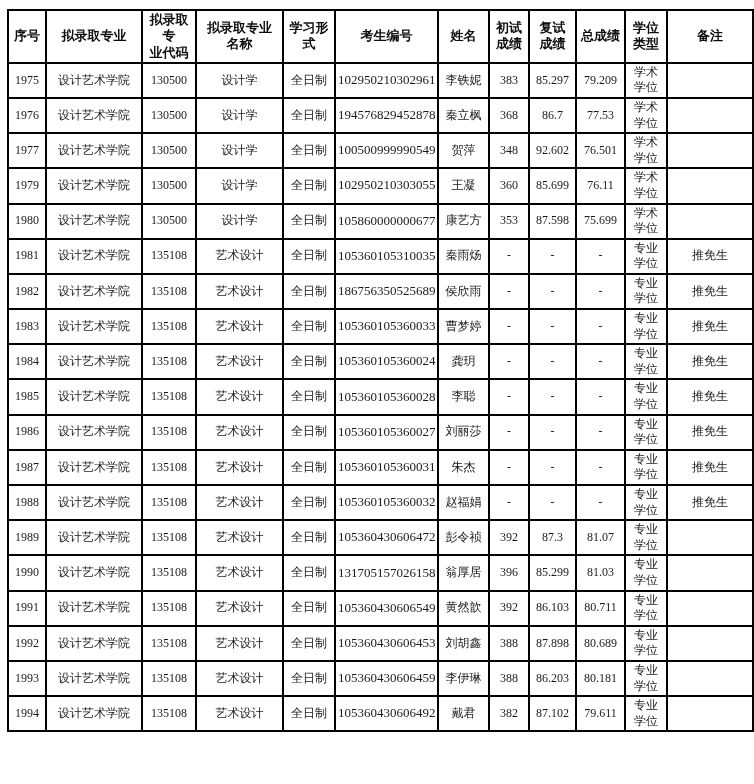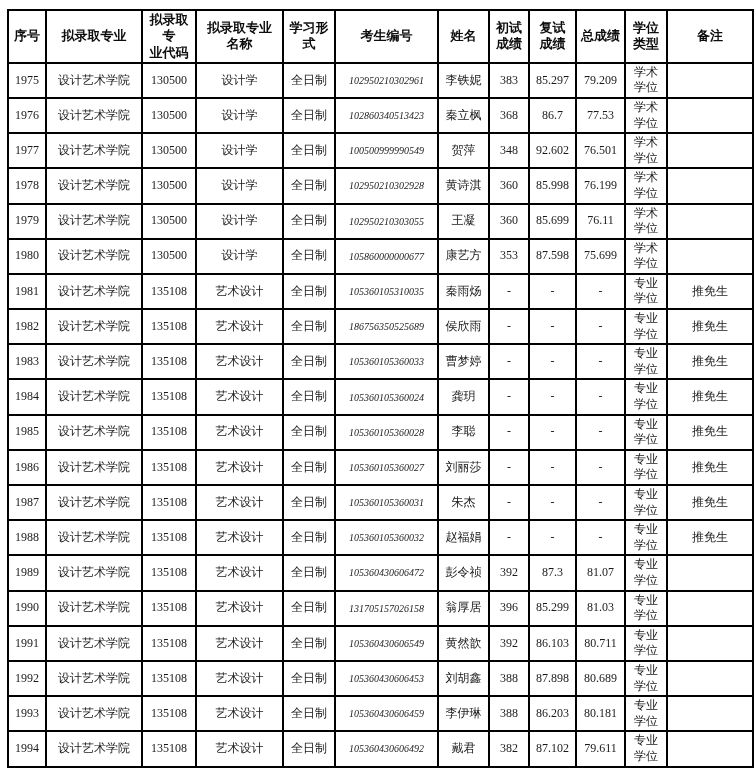--- a/index.html
+++ b/index.html
@@ -30,21 +30,21 @@
     font-size:13px;
     font-weight:bold;
     line-height:1.25;
     color:#0d0d0d;
   }
   .adm td{
     font-size:12px;
     line-height:1.3;
     color:#1a1a1a;
   }
-  .adm td.c-candidate_no{font-size:10px;letter-spacing:0px;font-style:italic;}
+  .adm td.c-candidate_no{font-size:13px;letter-spacing:0px;}
 </style>
 </head>
 <body>
 
 <table class="adm">
   <colgroup>
       <col style="width: 38px;">
       <col style="width: 96px;">
       <col style="width: 54px;">
       <col style="width: 87px;">
@@ -94,21 +94,21 @@
         <td class="c-degree_type">学术
 学位</td>
         <td class="c-remarks"></td>
       </tr>
       <tr>
         <td class="c-index">1976</td>
         <td class="c-college">设计艺术学院</td>
         <td class="c-major_code">130500</td>
         <td class="c-major_name">设计学</td>
         <td class="c-study_form">全日制</td>
-        <td class="c-candidate_no">102860340513423</td>
+        <td class="c-candidate_no">194576829452878</td>
         <td class="c-name">秦立枫</td>
         <td class="c-initial_score">368</td>
         <td class="c-retest_score">86.7</td>
         <td class="c-total_score">77.53</td>
         <td class="c-degree_type">学术
 学位</td>
         <td class="c-remarks"></td>
       </tr>
       <tr>
         <td class="c-index">1977</td>
@@ -119,35 +119,20 @@
         <td class="c-candidate_no">100500999990549</td>
         <td class="c-name">贺萍</td>
         <td class="c-initial_score">348</td>
         <td class="c-retest_score">92.602</td>
         <td class="c-total_score">76.501</td>
         <td class="c-degree_type">学术
 学位</td>
         <td class="c-remarks"></td>
       </tr>
       <tr>
-        <td class="c-index">1978</td>
-        <td class="c-college">设计艺术学院</td>
-        <td class="c-major_code">130500</td>
-        <td class="c-major_name">设计学</td>
-        <td class="c-study_form">全日制</td>
-        <td class="c-candidate_no">102950210302928</td>
-        <td class="c-name">黄诗淇</td>
-        <td class="c-initial_score">360</td>
-        <td class="c-retest_score">85.998</td>
-        <td class="c-total_score">76.199</td>
-        <td class="c-degree_type">学术
-学位</td>
-        <td class="c-remarks"></td>
-      </tr>
-      <tr>
         <td class="c-index">1979</td>
         <td class="c-college">设计艺术学院</td>
         <td class="c-major_code">130500</td>
         <td class="c-major_name">设计学</td>
         <td class="c-study_form">全日制</td>
         <td class="c-candidate_no">102950210303055</td>
         <td class="c-name">王凝</td>
         <td class="c-initial_score">360</td>
         <td class="c-retest_score">85.699</td>
         <td class="c-total_score">76.11</td>

